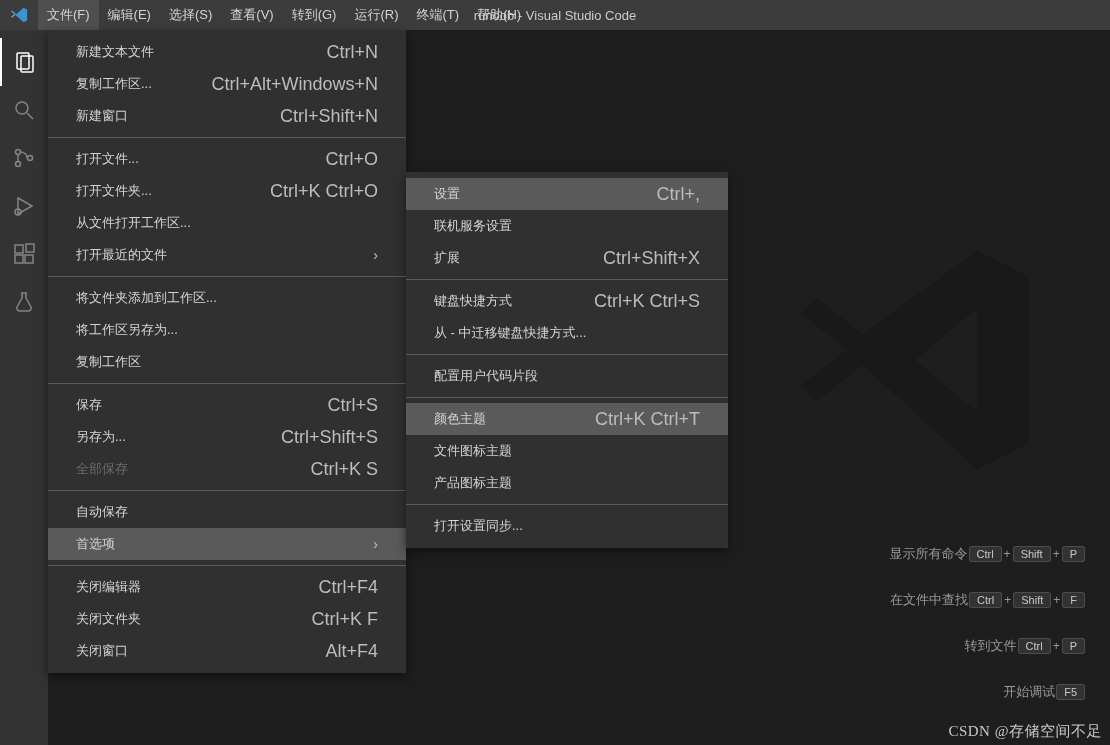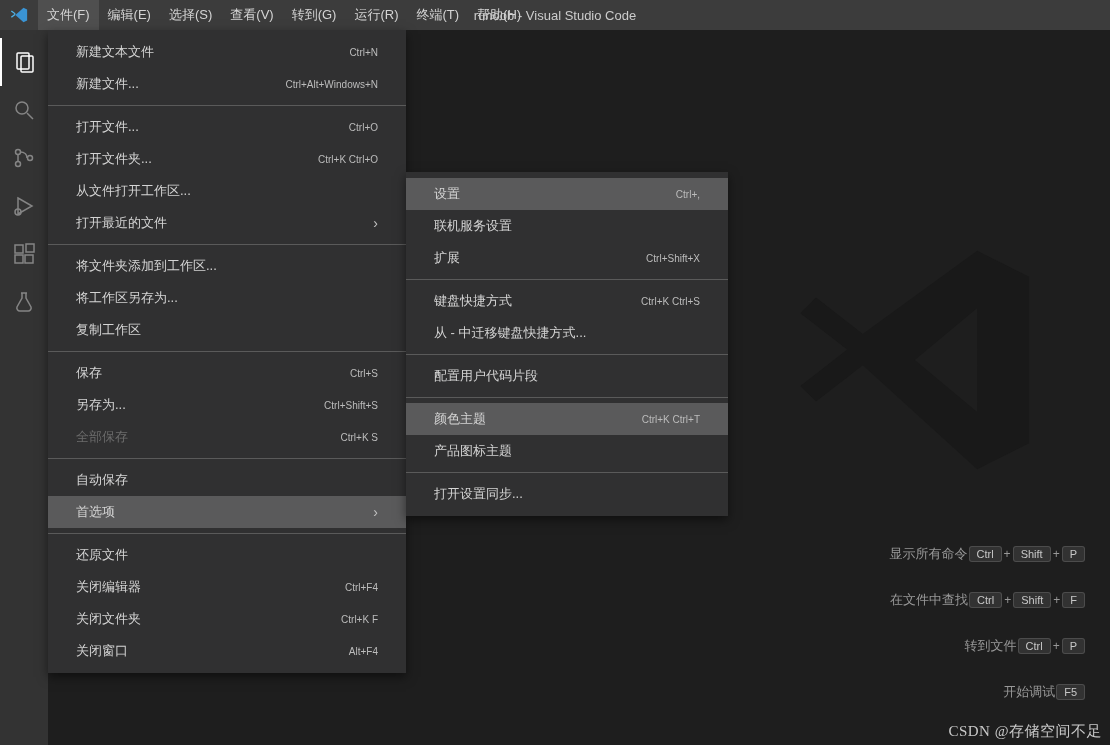--- a/index.html
+++ b/index.html
@@ -27,21 +27,21 @@
 .key { display: inline-block; background: rgba(128,128,128,0.2); border: 1px solid rgba(200,200,200,0.18); border-radius: 3px; padding: 1px 7px; font-size: 11px; color: #c8c8c8; margin: 7px 1px; }
 .plus { color: #989898; font-size: 12px; padding: 0 1px; }
 
 .menu { position: absolute; background: #303031; box-shadow: 0 4px 10px rgba(0,0,0,0.5); font-size: 13px; color: #d4d4d4; padding: 6px 0; }
 .menu-file { top: 30px; left: 48px; width: 358px; }
 .menu-pref { top: 172px; left: 406px; width: 322px; }
 .menu-item { display: flex; align-items: center; justify-content: space-between; height: 32px; padding: 0 28px; cursor: pointer; }
 .menu-item.hover { background: #5a5a5b; }
 .menu-item.disabled { color: #6b6b6b; }
 .menu-sep { height: 1px; background: #5a5a5a; margin: 5px 0; }
-.menu-shortcut { color: #bcbcbc; font-size: 10px; }
+.menu-shortcut { color: #bcbcbc; font-size: 18px; }
 .submenu-arrow { color: #c0c0c0; font-size: 14px; }
 
 .csdn-water { position: absolute; right: 8px; bottom: 4px; font-size: 15px; color: #c9c9c9; font-family: "Microsoft YaHei"; letter-spacing: 0.5px; }
 </style>
 </head>
 <body>
 
 <div class="titlebar">
   <span class="vscode-icon">
     <svg viewBox="0 0 100 100">
@@ -129,22 +129,26 @@
       </div>
     </div>
 </div>
 
 <div class="menu menu-file" id="menu-file">
     <div class="menu-item">
       <span>新建文本文件</span>
       <span class="menu-shortcut">Ctrl+N</span>
     </div>
     <div class="menu-item">
-      <span>新建文件...</span>
+      <span>复制工作区...</span>
       <span class="menu-shortcut">Ctrl+Alt+Windows+N</span>
+    </div>
+    <div class="menu-item">
+      <span>新建窗口</span>
+      <span class="menu-shortcut">Ctrl+Shift+N</span>
     </div>
     <div class="menu-sep"></div>
     <div class="menu-item">
       <span>打开文件...</span>
       <span class="menu-shortcut">Ctrl+O</span>
     </div>
     <div class="menu-item">
       <span>打开文件夹...</span>
       <span class="menu-shortcut">Ctrl+K Ctrl+O</span>
     </div>
@@ -180,23 +184,20 @@
     </div>
     <div class="menu-sep"></div>
     <div class="menu-item">
       <span>自动保存</span>
     </div>
     <div class="menu-item hover">
       <span>首选项</span>
       <span class="submenu-arrow">›</span>
     </div>
     <div class="menu-sep"></div>
-    <div class="menu-item">
-      <span>还原文件</span>
-    </div>
     <div class="menu-item">
       <span>关闭编辑器</span>
       <span class="menu-shortcut">Ctrl+F4</span>
     </div>
     <div class="menu-item">
       <span>关闭文件夹</span>
       <span class="menu-shortcut">Ctrl+K F</span>
     </div>
     <div class="menu-item">
       <span>关闭窗口</span>
@@ -226,20 +227,23 @@
     <div class="menu-sep"></div>
     <div class="menu-item">
       <span>配置用户代码片段</span>
     </div>
     <div class="menu-sep"></div>
     <div class="menu-item hover">
       <span>颜色主题</span>
       <span class="menu-shortcut">Ctrl+K Ctrl+T</span>
     </div>
     <div class="menu-item">
+      <span>文件图标主题</span>
+    </div>
+    <div class="menu-item">
       <span>产品图标主题</span>
     </div>
     <div class="menu-sep"></div>
     <div class="menu-item">
       <span>打开设置同步...</span>
     </div>
   </div>
 
 <div class="csdn-water">CSDN @存储空间不足</div>
 

